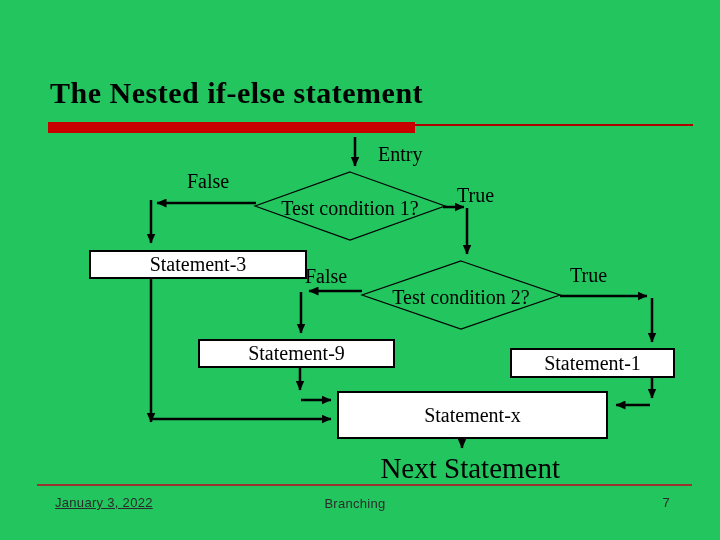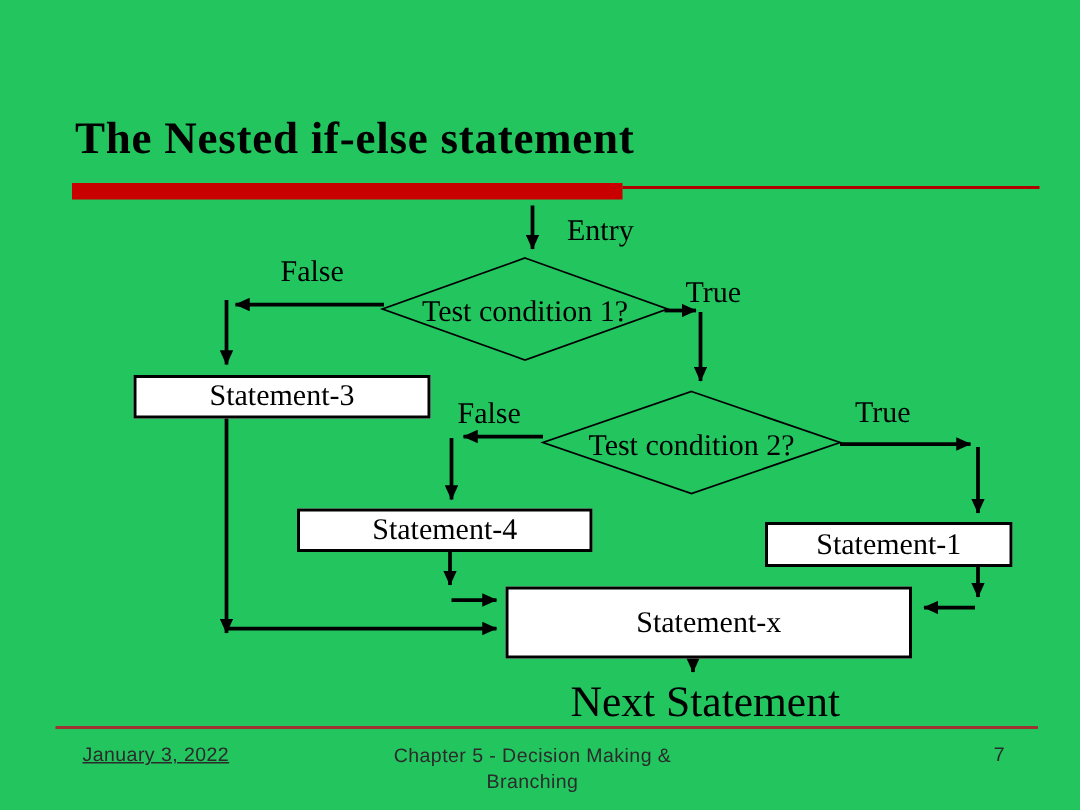--- a/index.html
+++ b/index.html
@@ -93,36 +93,35 @@
 
   <div class="lbl" style="left:366px;top:143px;margin-left:12px;">Entry</div>
   <div class="lbl" style="left:187px;top:170px;">False</div>
   <div class="lbl" style="left:457px;top:184px;">True</div>
   <div class="lbl" style="left:305px;top:265px;">False</div>
   <div class="lbl" style="left:570px;top:264px;">True</div>
 
   <div class="dlabel" style="left:255px;top:197px;width:190px;">Test condition 1?</div>
   <div class="dlabel" style="left:362px;top:286px;width:198px;">Test condition 2?</div>
 
-  <div class="stbox" style="left:89px;top:250px;width:198px;height:29px;text-align:center;">
+  <div class="stbox" style="left:89px;top:250px;width:218px;height:29px;text-align:center;">
     <span>Statement-3</span>
   </div>
   <div class="stbox" style="left:198px;top:339px;width:197px;height:29px;">
-    <span>Statement-4</span>
+    <span>Statement-9</span>
   </div>
   <div class="stbox" style="left:510px;top:348px;width:165px;height:30px;">
     <span>Statement-1</span>
   </div>
   <div class="stbox" style="left:337px;top:391px;width:271px;height:48px;">
     <span>Statement-x</span>
   </div>
 
   <div class="next-lbl">Next Statement</div>
 
   <div class="footer-line"></div>
   <div class="footer-text footer-date">January 3, 2022</div>
   <div class="footer-text footer-chapter">
-    <div>Chapter 5 - Decision Making &amp;</div>
     <div>Branching</div>
   </div>
   <div class="footer-text footer-page">7</div>
 
 </div>
 
 </body></html>

